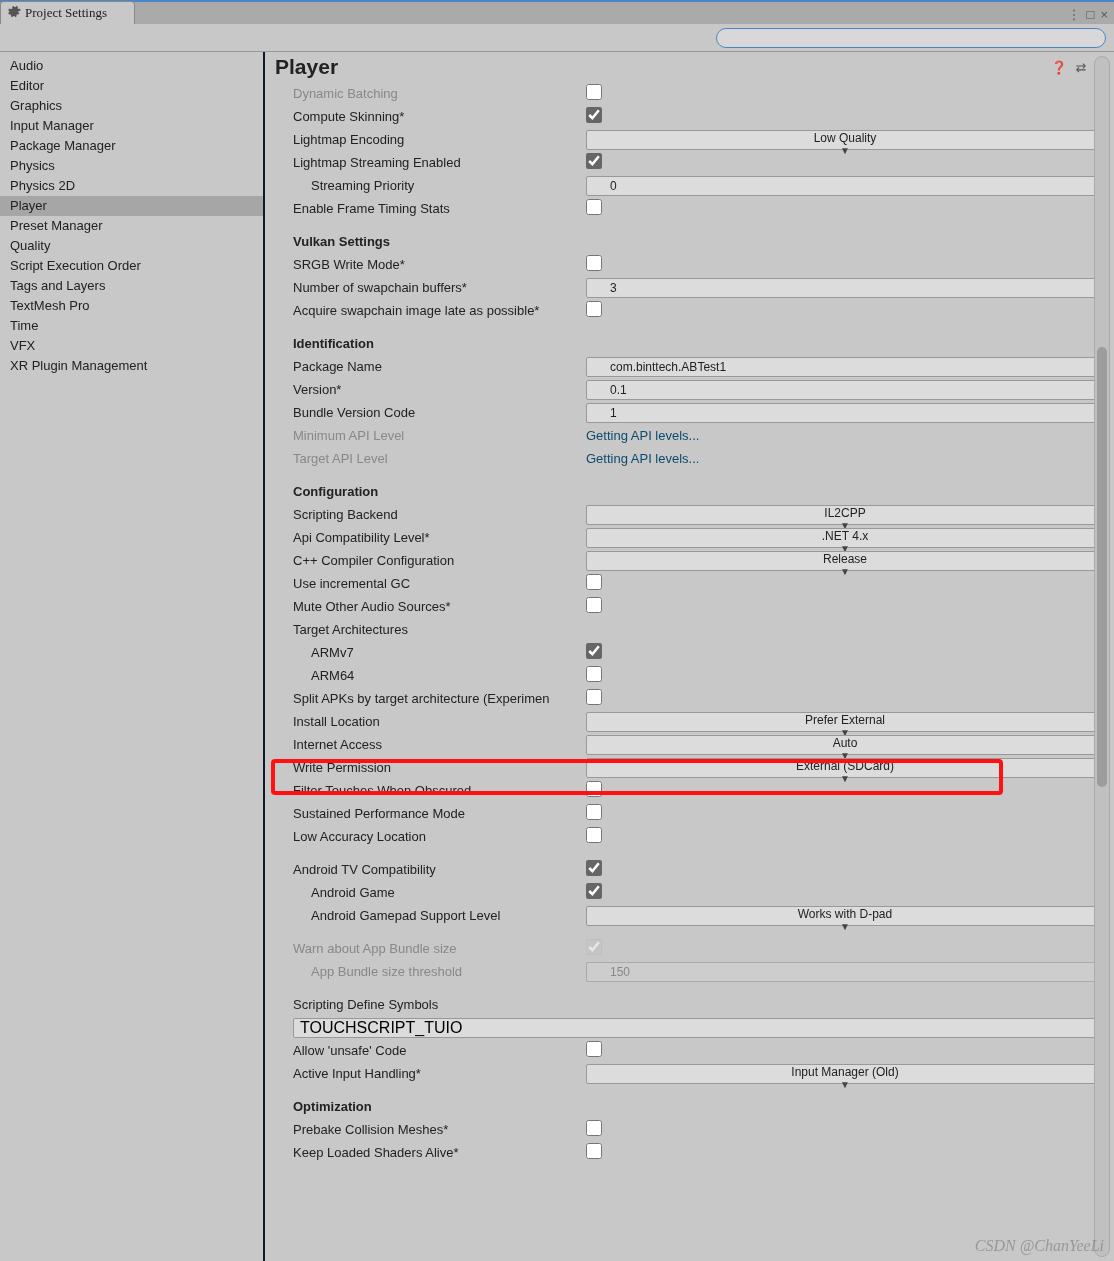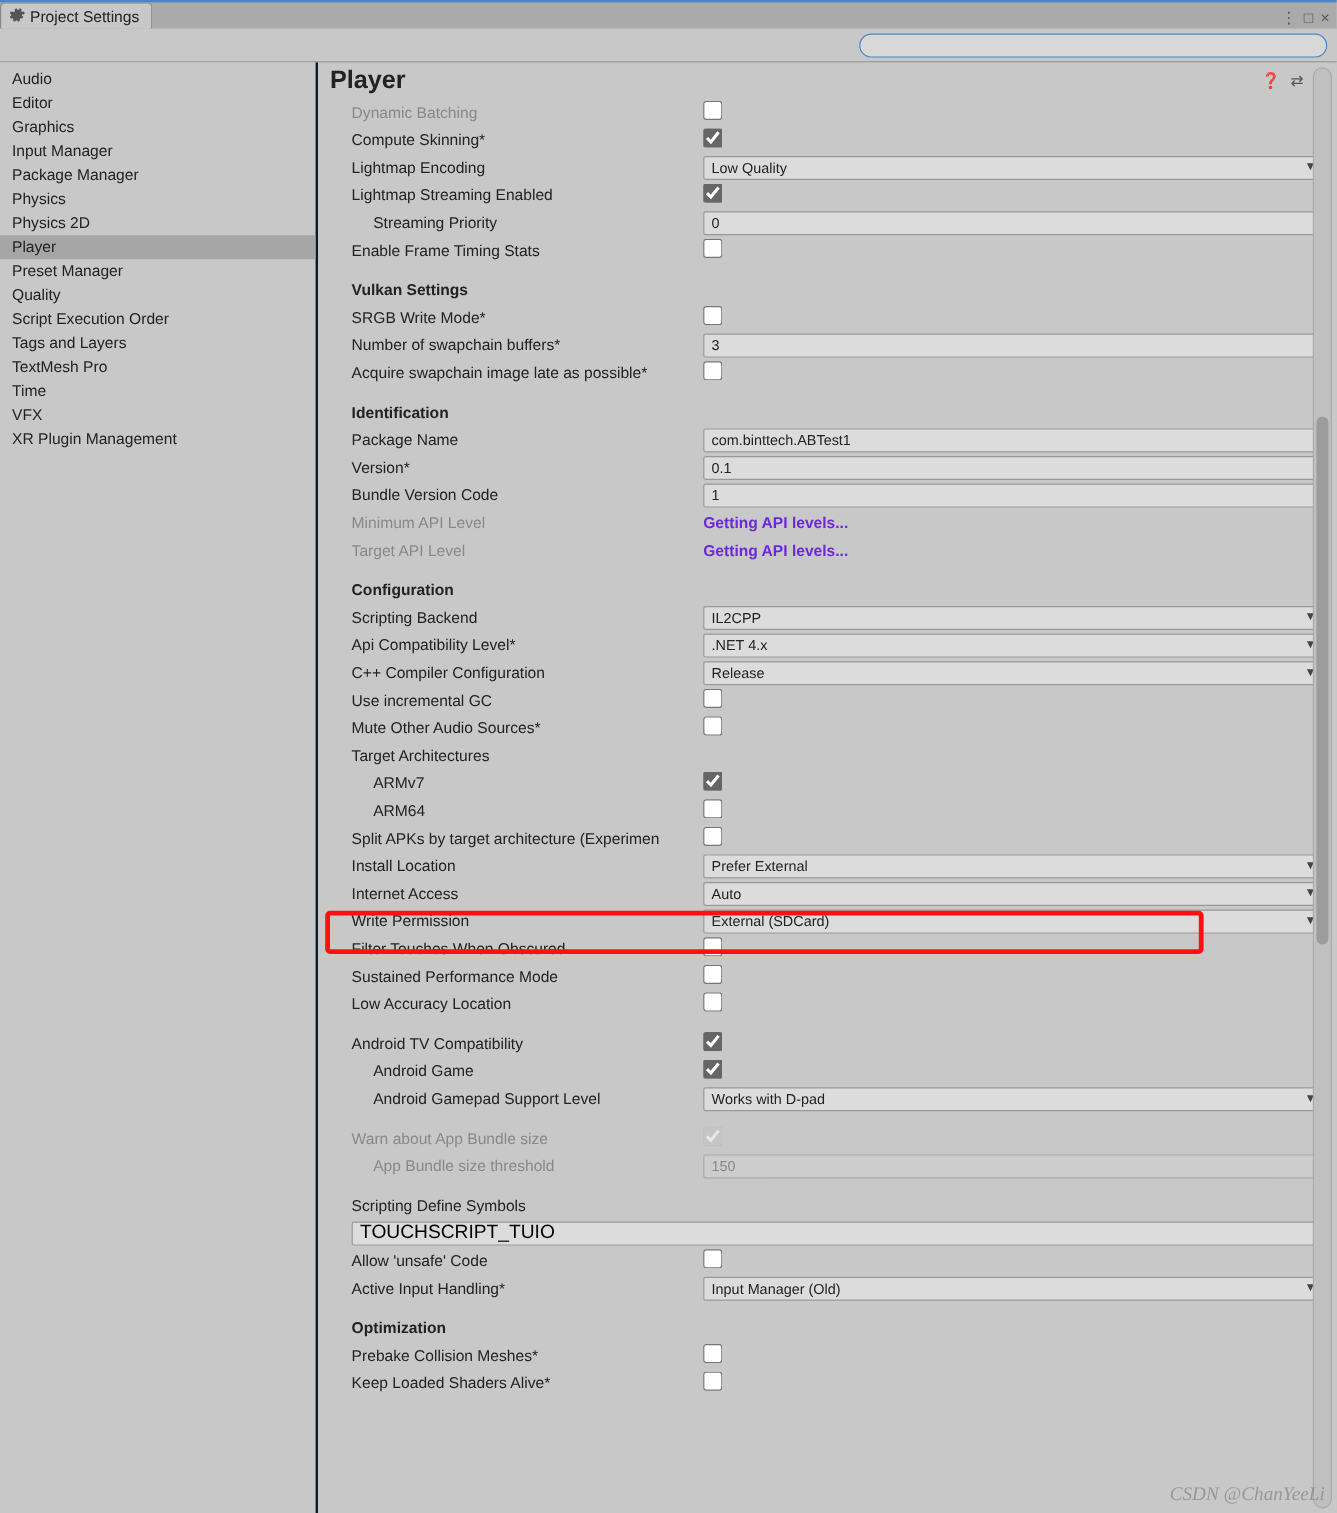--- a/index.html
+++ b/index.html
@@ -17,25 +17,26 @@
     background: #aaa;
     display: flex;
     align-items: flex-end;
     border-top: 2px solid #4a86c7;
   }
   .tab {
     background: #c8c8c8;
     border: 1px solid #888;
     border-bottom: none;
     border-radius: 4px 4px 0 0;
-    padding: 2px 10px 2px 6px;
+    padding: 2px 27px 2px 6px;
     display: flex;
     align-items: center;
     gap: 4px;
     font-size: 13px;
+    font-family: Liberation Serif, serif;
   }
   .tab svg { width:14px; height:14px; }
   .win-icons {
     margin-left: auto;
     display: flex;
     gap: 6px;
     padding: 2px 6px;
     color: #555;
   }
   .searchbar {
@@ -109,32 +110,33 @@
   input[type=checkbox] {
     width: 16px; height: 16px;
     accent-color: #666;
   }
   .text-input, .select {
     width: 100%;
     height: 20px;
     background: #dcdcdc;
     border: 1px solid #999;
     border-radius: 2px;
-    padding: 0 6px;
+    padding: 0 23px;
     font-size: 12px;
     color: #222;
+    flex-direction: column;
   }
   .select {
     display: flex;
     align-items: center;
     justify-content: space-between;
     cursor: pointer;
   }
   .select .caret { font-size:10px; color:#444; }
-  .static-val { color: #6d28d9; font-weight: bold; }
+  .static-val { color: #0c4a6e; }
   .text-input.disabled { background:#cdcdcd; color:#888; border-color:#aaa; }
   .highlight-box {
     border: 4px solid #f11;
     border-radius: 4px;
     position: absolute;
     left: 6px;
     width: 732px;
     pointer-events: none;
   }
   .scrollbar-track {

